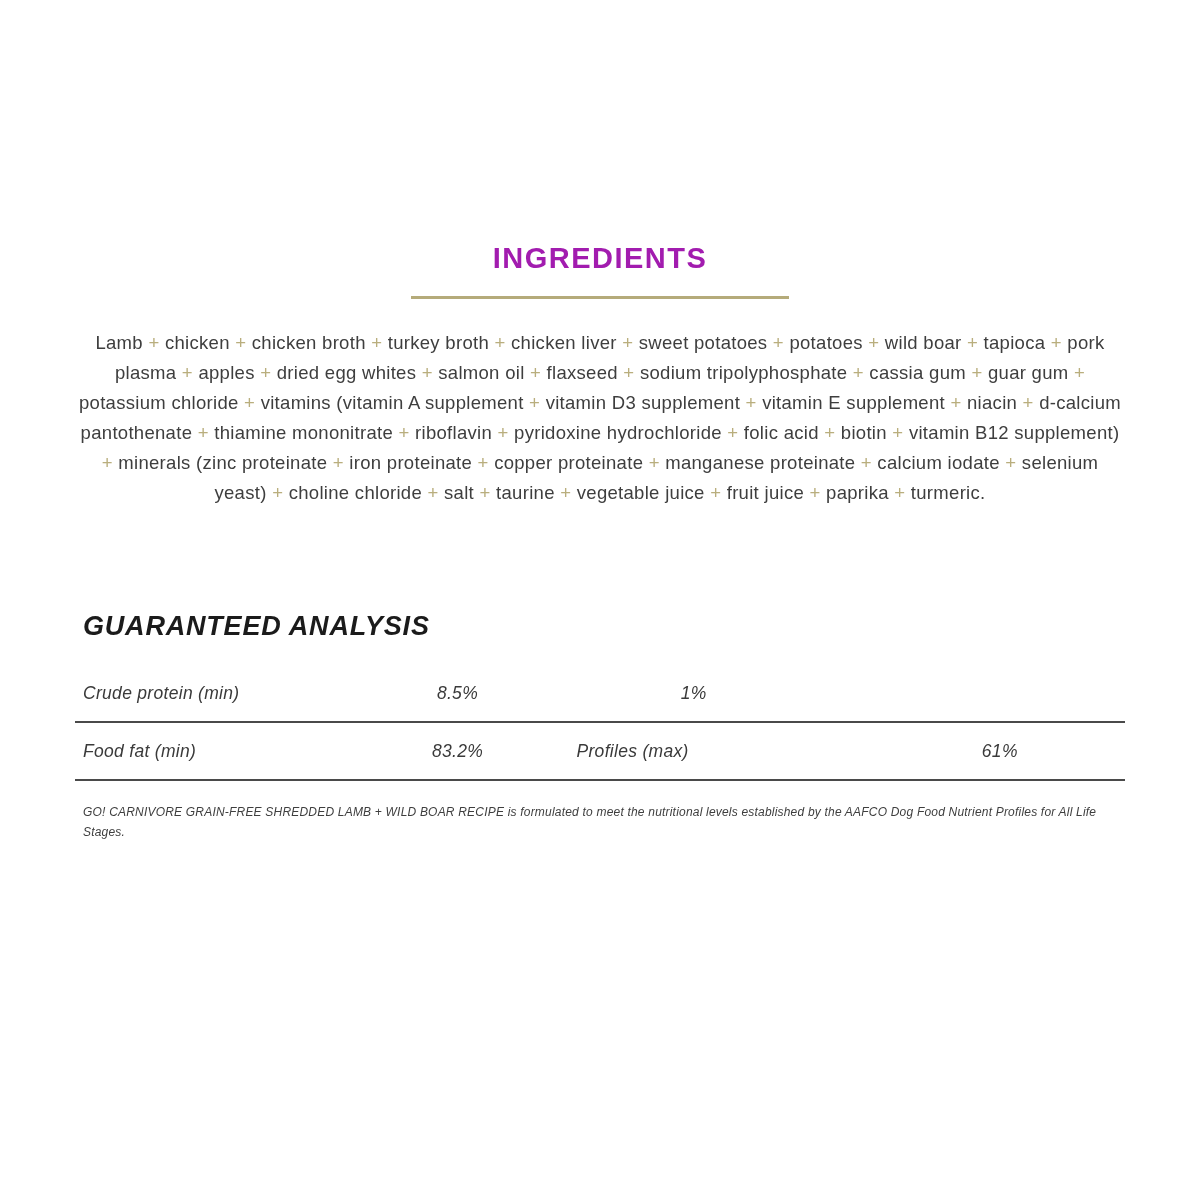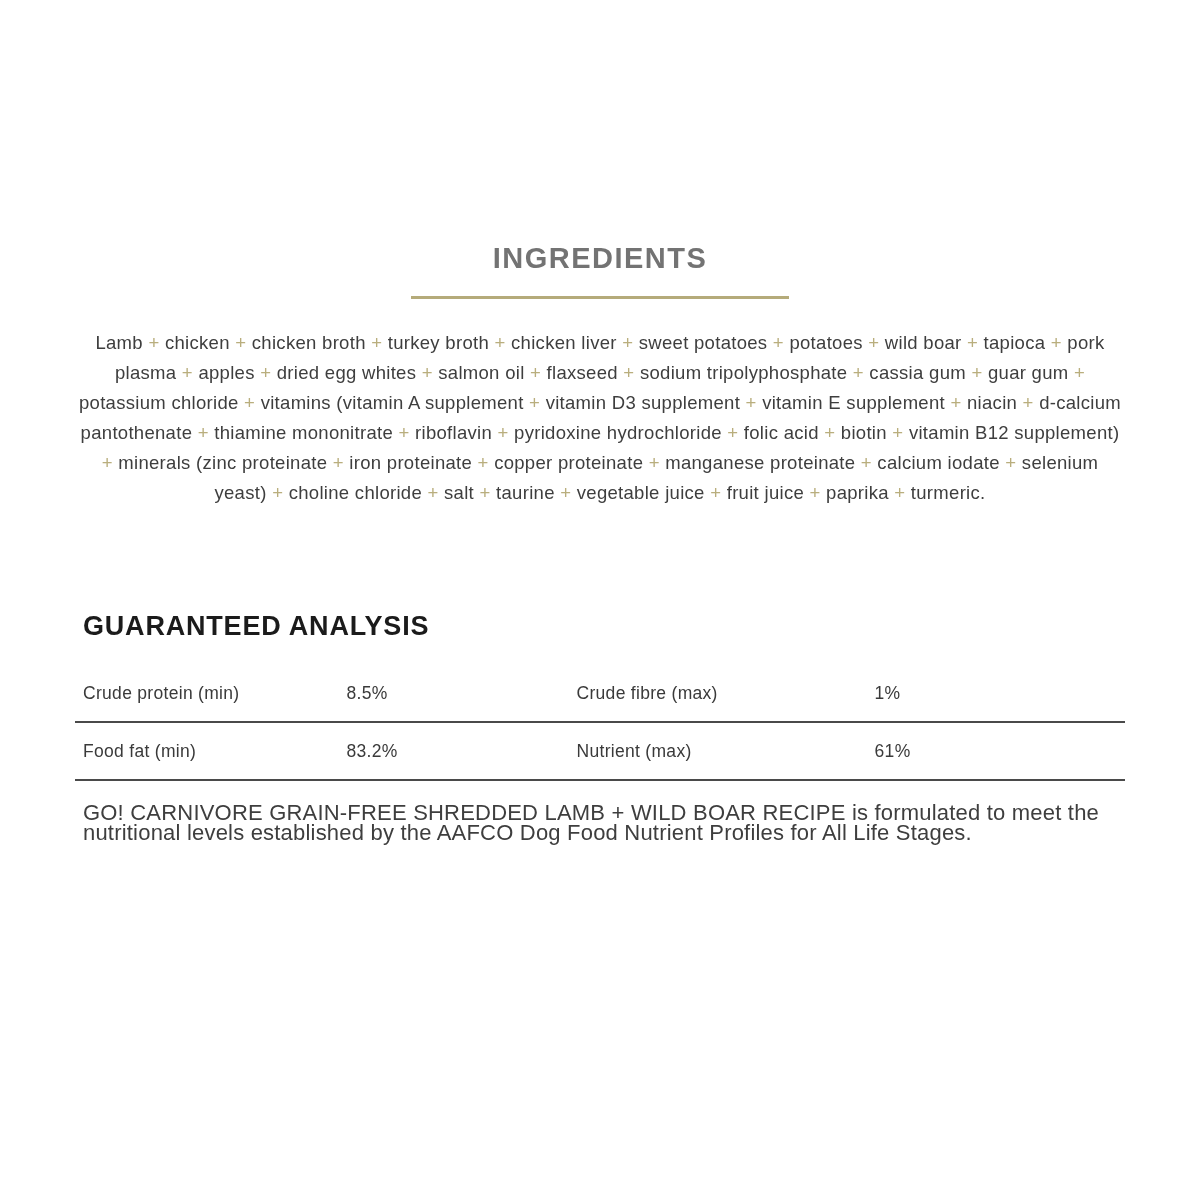--- a/index.html
+++ b/index.html
@@ -12,21 +12,21 @@
     overflow: hidden;
   }
   .page { width: 1200px; height: 1200px; position: relative; }
 
   
   .ingredients-section { padding-top: 242px; text-align: center; }
   .ingredients-title {
     font-size: 29px;
     font-weight: 800;
     letter-spacing: 1.5px;
-    color: #737373;
+    color: #a21caf;
   }
   .title-underline {
     width: 378px;
     height: 3px;
     background: #b5ab7a;
     margin: 21px auto 0 auto;
   }
   .ingredients-text {
     width: 1048px;
     margin: 29px auto 4px auto;
@@ -34,20 +34,21 @@
     line-height: 30px;
     letter-spacing: 0.3px;
     color: #3e3e3e;
     text-align: center;
   }
   .plus { color: #b9ae7d; }
 
   
   .analysis-section {
     margin: 103px 75px 16px 75px;
+    font-style: italic;
   }
   .analysis-title {
     font-size: 27px;
     font-weight: 800;
     letter-spacing: 0.8px;
     color: #1b1b1b;
     padding-left: 8px;
   }
   .analysis-table { margin-top: 23px; }
   .analysis-row {
@@ -56,27 +57,27 @@
     height: 58px;
     border-bottom: 2px solid #4a4a4a;
     font-size: 17.5px;
     letter-spacing: 0.3px;
     color: #3a3a3a;
   }
   .analysis-cell { display: flex; align-items: center; }
   .analysis-cell.first  { width: 47%; gap: 24px; }
   .analysis-cell.second { width: 53%; }
   .analysis-label { flex: 1; padding-left: 8px; text-align: left; }
-  .analysis-value { width: 45%; }
+  .analysis-value { width: 45%; text-align: center; }
 
   .analysis-note {
     margin-top: 22px;
     padding-left: 8px;
     max-width: 1035px;
-    font-size: 22px;
+    font-size: 12px;
     line-height: 19.5px;
     letter-spacing: 0.2px;
     color: #3e3e3e;
   }
 </style>
 </head>
 <body>
 
 <div class="page">
 
@@ -88,31 +89,30 @@
 
   <div class="analysis-section">
     <h2 class="analysis-title">GUARANTEED ANALYSIS</h2>
     <div class="analysis-table" id="analysis-table">
         <div class="analysis-row">
           <div class="analysis-cell first">
             <div class="analysis-label">Crude protein (min)</div>
             <div class="analysis-value">8.5%</div>
           </div>
           <div class="analysis-cell second">
-            <div class="analysis-label">Crude fibre (max)</div>
             <div class="analysis-value">1%</div>
           </div>
         </div>
         <div class="analysis-row">
           <div class="analysis-cell first">
             <div class="analysis-label">Food fat (min)</div>
             <div class="analysis-value">83.2%</div>
           </div>
           <div class="analysis-cell second">
-            <div class="analysis-label">Nutrient (max)</div>
+            <div class="analysis-label">Profiles (max)</div>
             <div class="analysis-value">61%</div>
           </div>
         </div>
       </div>
     <p class="analysis-note">GO! CARNIVORE GRAIN-FREE SHREDDED LAMB + WILD BOAR RECIPE is formulated to meet the nutritional levels established by the AAFCO Dog Food Nutrient Profiles for All Life Stages.</p>
   </div>
 
 </div>
 
 </body></html>

